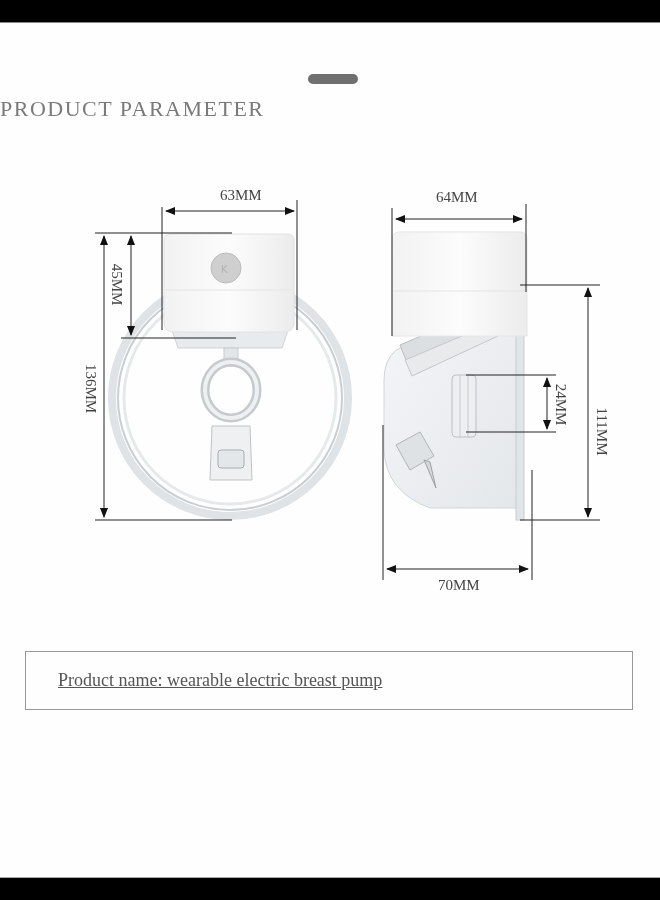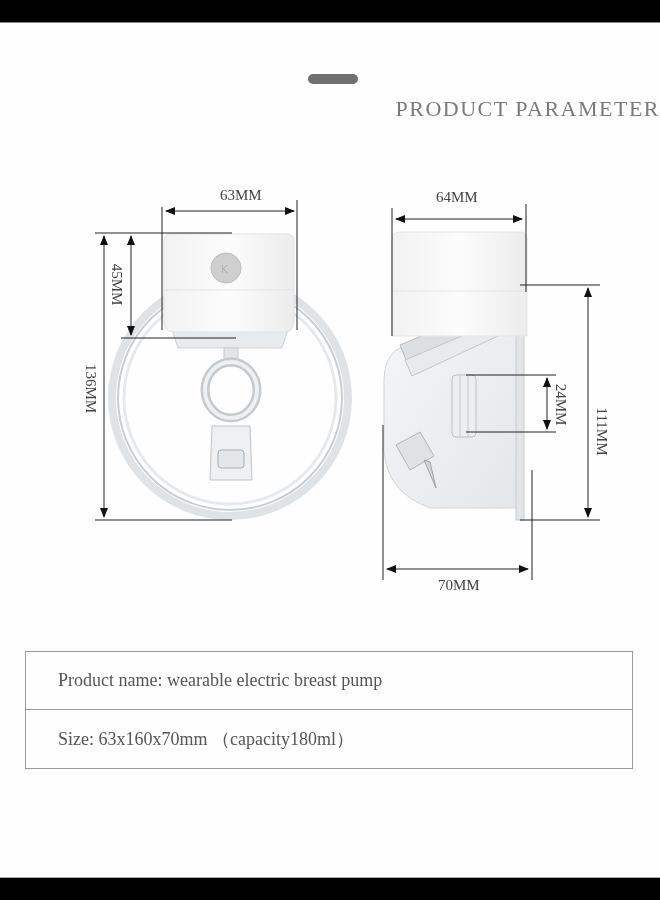--- a/index.html
+++ b/index.html
@@ -2,27 +2,27 @@
 <html><head>
 <meta charset="utf-8">
 <style>
   html, body { margin:0; padding:0; }
   body { width:660px; height:900px; position:relative; background:#fefefe; overflow:hidden;
          font-family:"DejaVu Serif", serif; color:#555; }
   .bar { position:absolute; left:0; width:660px; background:#000; }
   .bar.top { top:0; height:22px; border-bottom:1px solid #888; }
   .bar.bottom { top:877px; height:23px; border-top:1px solid #aaa; }
   .pill { position:absolute; left:308px; top:74px; width:50px; height:10px; border-radius:5px; background:#707070; }
-  .title { position:absolute; left:0; width:660px; top:96px; text-align:right; font-size:22px;
+  .title { position:absolute; left:0; width:660px; top:96px; text-align:left; font-size:22px;
            letter-spacing:1.5px; color:#7a7a7a; font-family:"Liberation Serif", serif; }
   svg.fig { position:absolute; left:0; top:0; }
   .dim { position:absolute; font-family:"Liberation Serif", serif; font-size:15px; color:#444; white-space:nowrap; }
   .dim.v { transform:rotate(90deg); transform-origin:center center; }
   table.spec { position:absolute; left:25px; top:651px; width:608px; border-collapse:collapse;
-               font-family:"Liberation Serif", serif; font-size:18px; color:#555; }
+               font-family:"Liberation Serif", serif; font-size:18px; color:#555;text-decoration:underline; }
   table.spec td { border:1px solid #999; padding:0 0 0 32px; }
   table.spec tr.r1 td { height:57px; }
   table.spec tr.r2 td { height:57px; }
   table.spec tr.r3 td { height:58px; }
   table.spec td.c2 { padding-left:22px; }
 </style>
 </head>
 <body>
 
 <div class="bar top"></div>
@@ -115,19 +115,16 @@
 <div class="dim" style="left:436px;top:189px;">64MM</div>
 <div class="dim v" style="left:540px;top:396px;">24MM</div>
 <div class="dim v" style="left:577px;top:423px;">111MM</div>
 <div class="dim" style="left:438px;top:577px;text-align:center;">70MM</div>
 
 <table class="spec">
   <tbody>
       <tr class="r1">
     <td colspan="2">Product name:  wearable electric breast pump</td>
   </tr>
-  <tr class="r3">
-    <td colspan="2">Size:  63x160x70mm  （capacity180ml）</td>
-  </tr>
 </tbody>
   </table>
 
 <div class="bar bottom"></div>
 
 </body></html>

